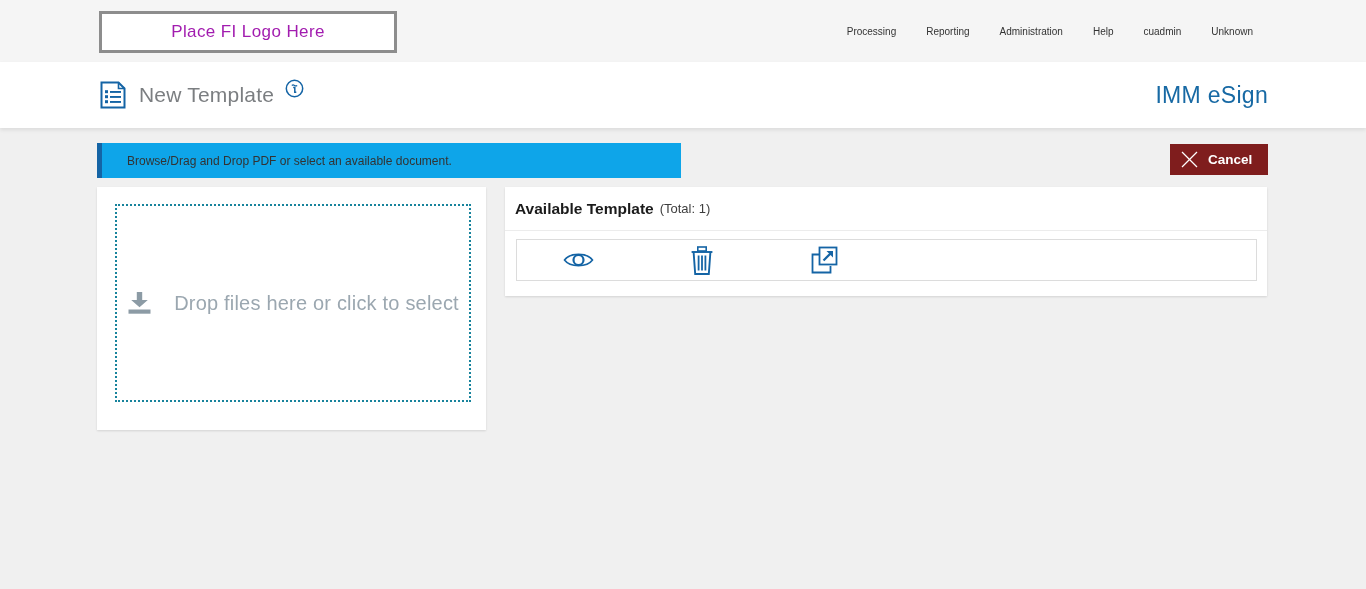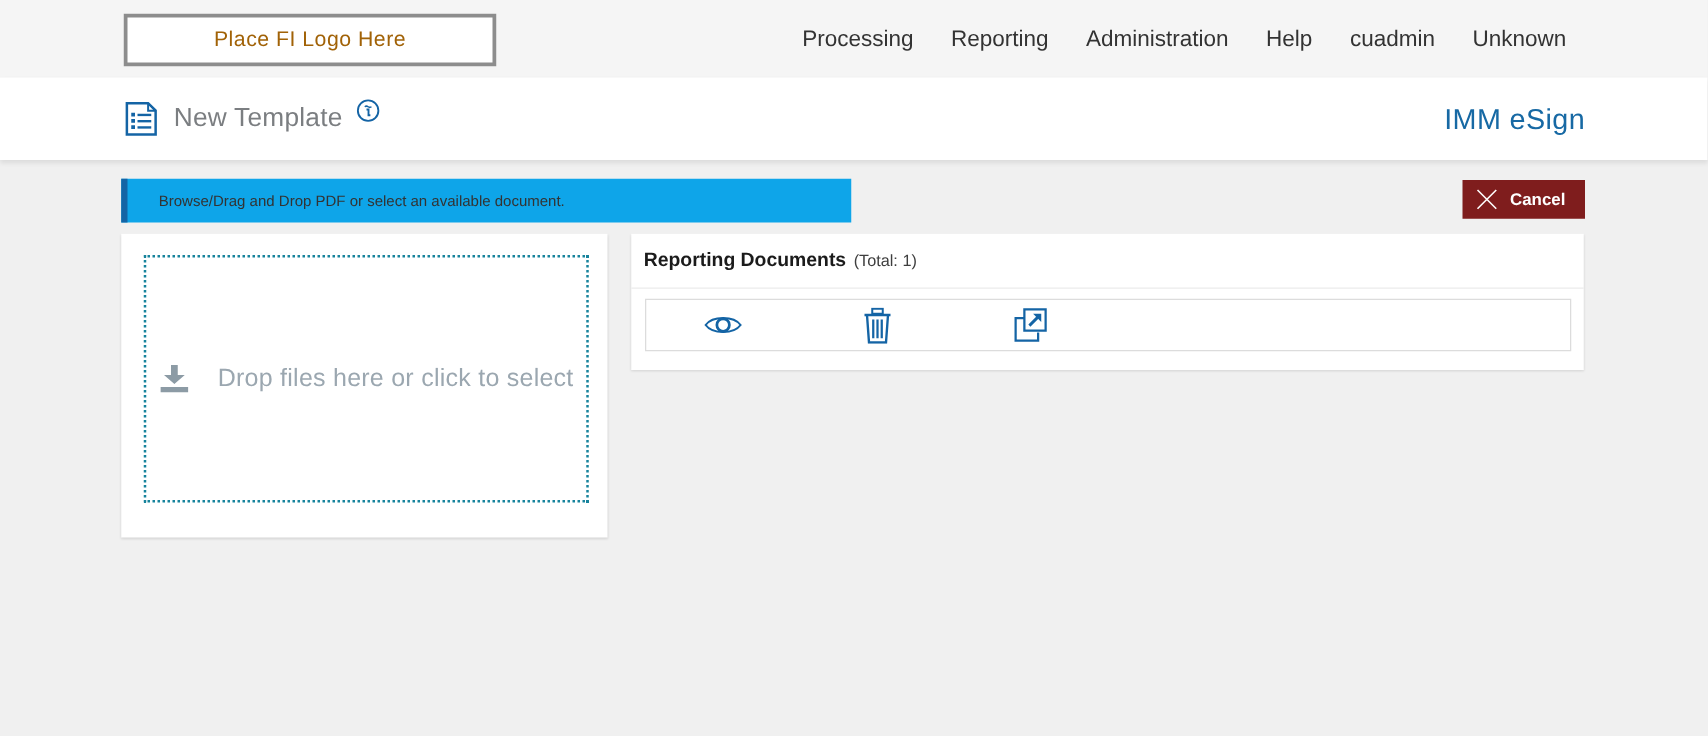--- a/index.html
+++ b/index.html
@@ -15,29 +15,29 @@
   
   .topbar {
     position: absolute; left: 0; top: 0; width: 1366px; height: 62px;
     background: #f5f5f5;
     display: flex; align-items: center;
   }
   .logo-box {
     position: absolute; left: 99px; top: 11px; width: 298px; height: 42px;
     background: #ffffff; border: 3px solid #8d8d8d;
     display: flex; align-items: center; justify-content: center;
-    font-size: 17px; color: #a16207; letter-spacing: 0.4px;
+    font-size: 17px; color: #a21caf; letter-spacing: 0.4px;
     cursor: pointer;
   }
   .top-nav {
     position: absolute; right: 113px; top: 0; height: 62px;
     display: flex; align-items: center; gap: 30px;
   }
   .top-nav .nav-item {
-    font-size: 18px; color: #333; cursor: pointer; white-space: nowrap; text-align: center;
+    font-size: 10px; color: #333; cursor: pointer; white-space: nowrap; text-align: center;
   }
 
   
   .page-header {
     position: absolute; left: 0; top: 62px; width: 1366px; height: 66px;
     background: #ffffff;
     box-shadow: 0 2px 4px rgba(0,0,0,0.09);
     z-index: 2;
   }
   .header-left {
@@ -168,21 +168,21 @@
         <path d="M9.8 0 h5.4 v8 h5.6 L12.5 15.2 L4.2 8 h5.6 Z" fill="#8c9ba5"></path>
         <path d="M1.5 17.5 h22 v4.2 h-22 Z" fill="#8c9ba5"></path>
       </svg>
     </span>
     <span class="dropzone-label">Drop files here or click to select</span>
   </div>
 </div>
 
 <div class="card docs-card">
   <div class="docs-header">
-    <span class="docs-title">Reporting Documents</span>
+    <span class="docs-title">Available Template</span>
     <span class="docs-total">(Total: 1)</span>
   </div>
   <div class="doc-row">
     <div class="doc-actions">
       <span class="action-cell">
         <span>
           <svg width="31" height="18" viewBox="0 0 31 18">
             <path d="M1.5 9 C7 1.5 24 1.5 29.5 9 C24 16.5 7 16.5 1.5 9 Z" fill="none" stroke="#1464a5" stroke-width="1.6"></path>
             <circle cx="15.5" cy="9" r="5" fill="none" stroke="#1464a5" stroke-width="2.2"></circle>
           </svg>

